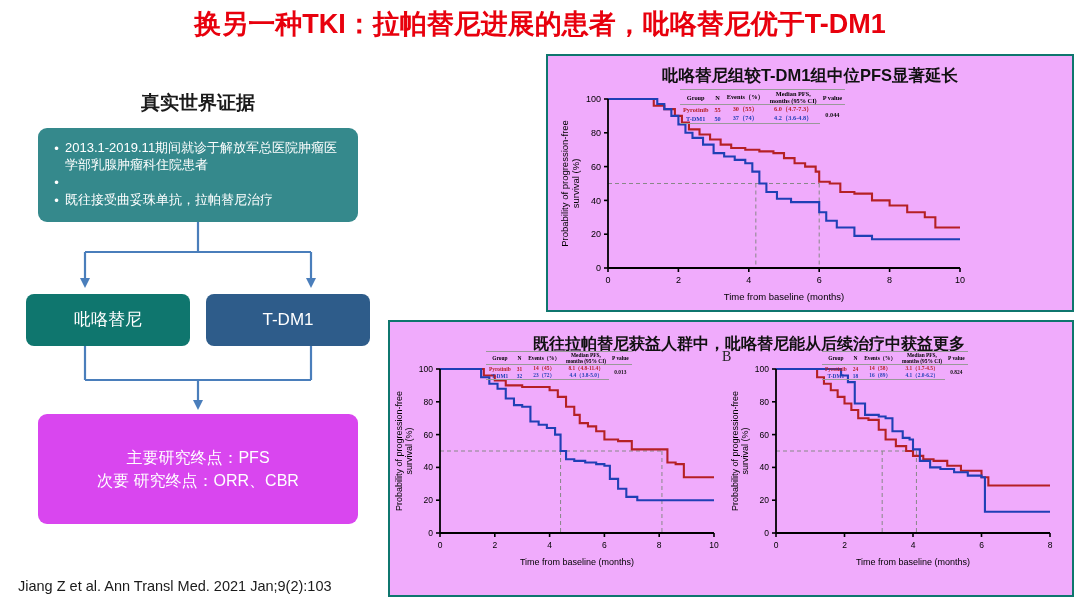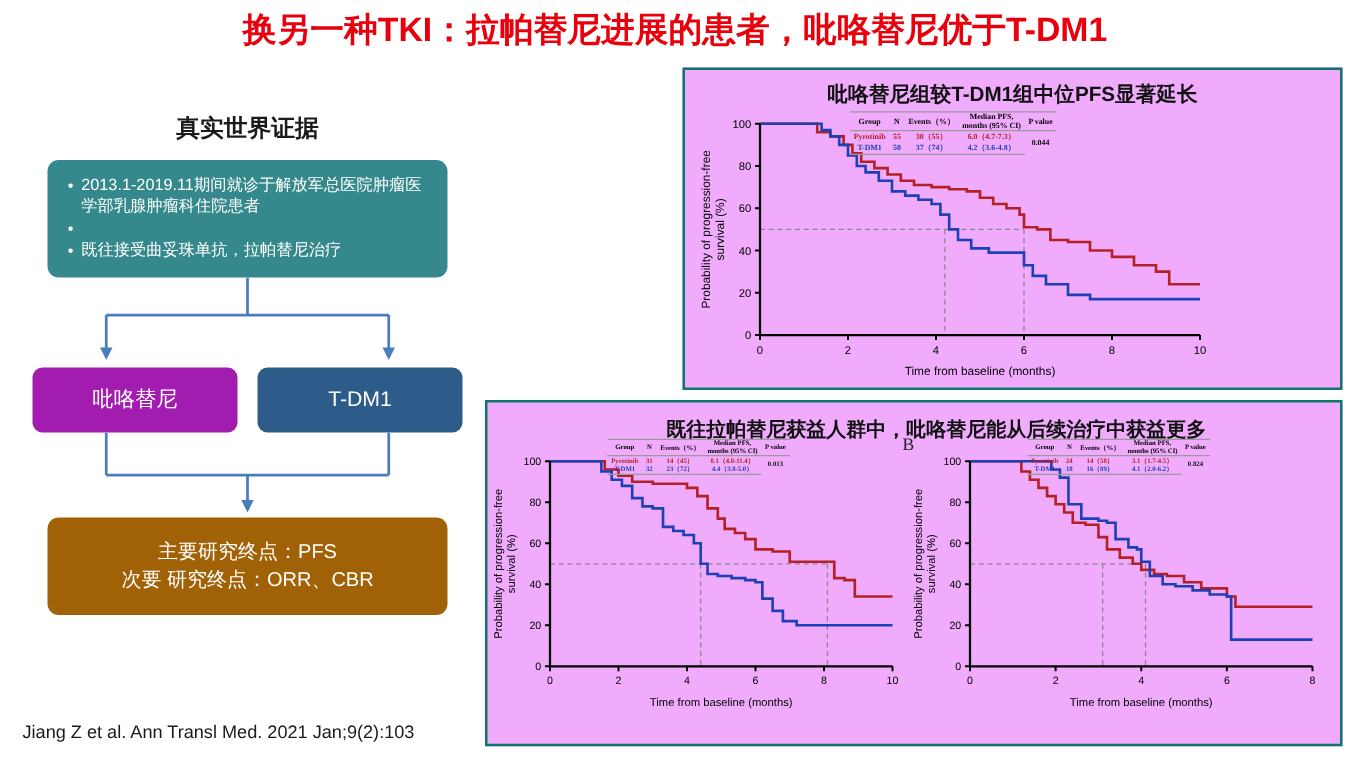--- a/index.html
+++ b/index.html
@@ -33,26 +33,26 @@
   .bullet-text { font-size: 13px; }
 
   .connector { position: relative; height: 72px; margin: 0 26px; }
 
   .pair-row { display: flex; gap: 16px; margin: 0 14px; }
   .pill {
     flex: 1; height: 52px; border-radius: 8px;
     display: flex; align-items: center; justify-content: center;
     color: #ffffff; font-size: 17px;
   }
-  .pill-light { background: #a21caf; }
+  .pill-light { background: #0f766e; }
   .pill-dark  { background: #2E5C8A; }
 
   .endpoint-box {
-    background: #a16207; border-radius: 9px; margin: 0 26px;
-    padding: 16px 10px; text-align: center; color: #ffffff;
+    background: #d946ef; border-radius: 9px; margin: 0 26px;
+    padding: 32px 10px; text-align: center; color: #ffffff;
     font-size: 16px; line-height: 1.45;
   }
   .citation {
     position: absolute; left: 18px; top: 578px;
     font-size: 14.5px; color: #1a1a1a;
   }
 
   
   .panel {
     position: absolute; background: #f0abfc;

